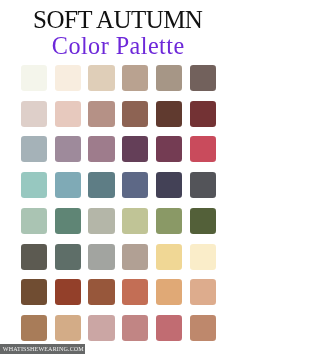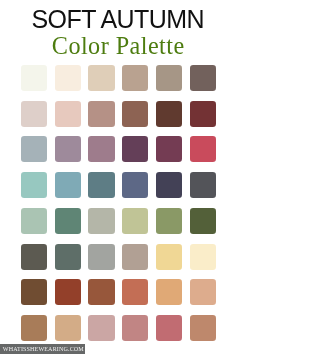--- a/index.html
+++ b/index.html
@@ -22,21 +22,21 @@
   .title-block {
     position: absolute;
     left: 0; right: 0;
     top: 0;
     text-align: center;
   }
   .title-line1 {
     position: absolute;
     left: 0; right: 0;
     top: 6.7px;
-    font-family: Liberation Sans, sans-serif;
+    font-family: Liberation Serif, serif;
     font-size: 25.0px;
     letter-spacing: -0.55px;
     text-indent: -0.55px;
     color: #111111;
     line-height: 1;
     white-space: nowrap;
   }
   .title-line2 {
     position: absolute;
     left: 0; right: 0;
@@ -88,21 +88,21 @@
     white-space: nowrap;
   }
 </style>
 </head>
 <body>
 
 <div id="page" style="background: rgb(255, 255, 255);">
 
   <div class="title-block">
     <div class="title-line1" style="color: rgb(17, 17, 17);">SOFT AUTUMN</div>
-    <div class="title-line2" style="color: #4d7c0f;">Color Palette</div>
+    <div class="title-line2" style="color: #6d28d9;">Color Palette</div>
   </div>
 
   <div class="grid" id="grid">
       <div class="row">
         <div class="swatch" style="background: rgb(244, 245, 235);"></div>
         <div class="swatch" style="background: rgb(248, 237, 223);"></div>
         <div class="swatch" style="background: rgb(223, 206, 184);"></div>
         <div class="swatch" style="background: rgb(185, 162, 144);"></div>
         <div class="swatch" style="background: rgb(166, 150, 134);"></div>
         <div class="swatch" style="background: rgb(114, 97, 92);"></div>

